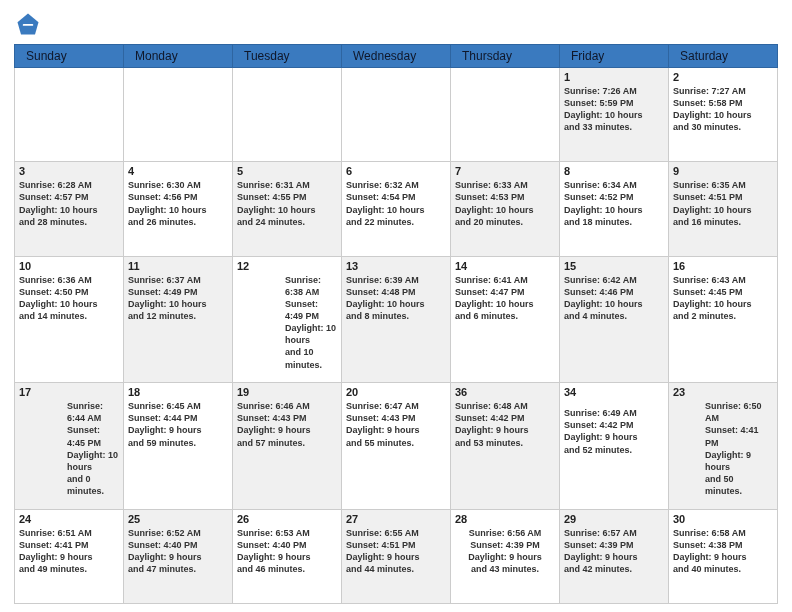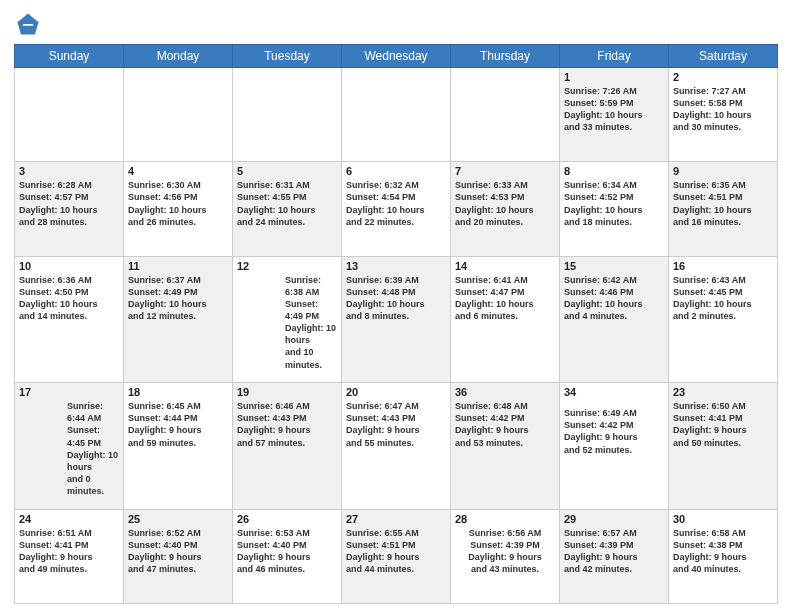--- a/index.html
+++ b/index.html
@@ -53,22 +53,22 @@
     }
     .calendar {
       flex: 1;
       border: 1px solid #ccc;
       border-collapse: collapse;
       width: 100%;
       table-layout: fixed;
     }
     .calendar th {
       background-color: #3a7abf;
-      color: #ffffff;
-      text-align: center;
+      color: #0f172a;
+      text-align: left;
       padding: 4px 11px;
       font-size: 12px;
       font-weight: normal;
       border: 1px solid #2e65a1;
     }
     .calendar td {
       vertical-align: top;
       padding: 3px 4px;
       font-size: 9.5px;
       color: #222;
@@ -290,21 +290,21 @@
           </td>
           <td>
             <span class="day-number">34</span>
             <div class="day-info" style="white-space: pre-line; margin-top: 9px;">Sunrise: 6:49 AM
 Sunset: 4:42 PM
 Daylight: 9 hours
 and 52 minutes.</div>
           </td>
           <td class="shaded">
             <span class="day-number">23</span>
-            <div class="day-info" style="white-space: pre-line;">Sunrise: 6:50 AM
+            <div class="day-info" style="white-space: pre-line; margin-left: 32px;">Sunrise: 6:50 AM
 Sunset: 4:41 PM
 Daylight: 9 hours
 and 50 minutes.</div>
           </td>
         </tr>
         <tr>
           <td>
             <span class="day-number">24</span>
             <div class="day-info" style="white-space: pre-line;">Sunrise: 6:51 AM
 Sunset: 4:41 PM

